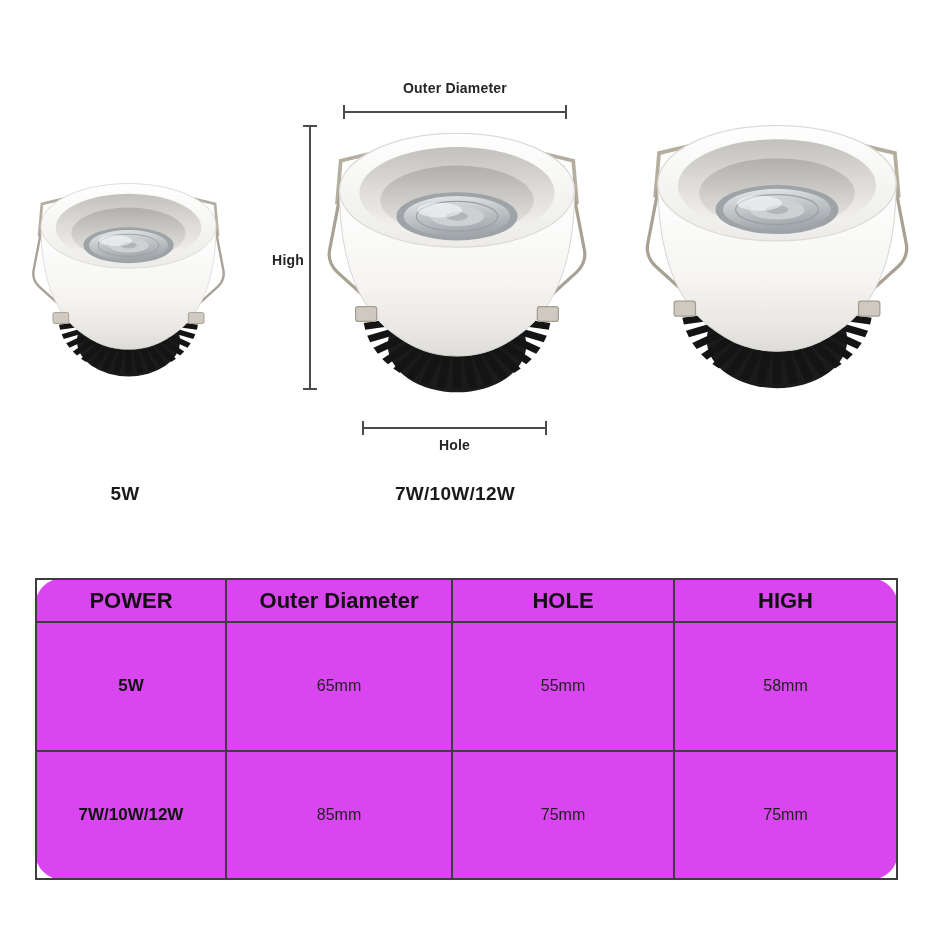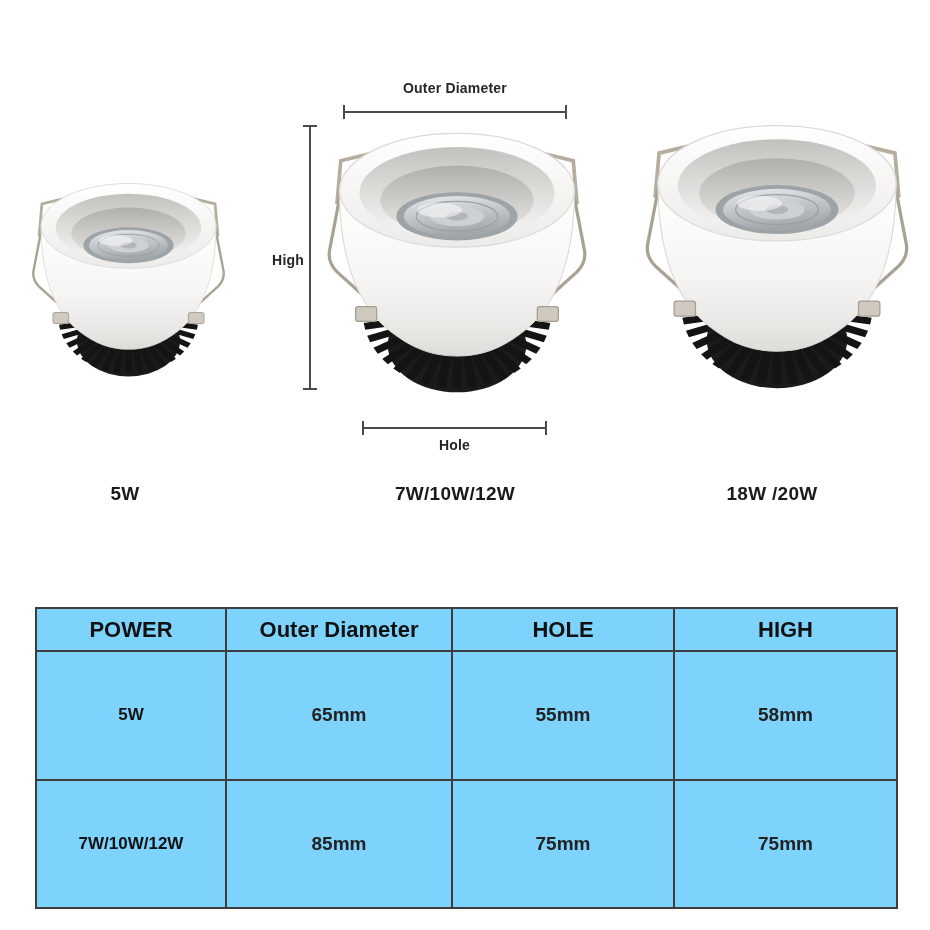--- a/index.html
+++ b/index.html
@@ -33,32 +33,32 @@
   .dim-v::after{bottom:0}
 
   
   .watt-label{
     position:absolute;font-weight:bold;font-size:19px;color:#1a1a1a;
     text-align:center;letter-spacing:.3px;
   }
 
   
   table.spec{
-    position:absolute;left:35px;top:607px;width:861px;height:302px;
-    border-collapse:collapse;table-layout:fixed;background:#7dd3fc;
+    position:absolute;left:35px;top:578px;width:861px;height:302px;
+    border-collapse:collapse;table-layout:fixed;background:#d946ef;border-radius:28px;
   }
   table.spec th,table.spec td{
     border:2px solid #3d3d3d;text-align:center;vertical-align:middle;
     padding:0;
   }
   table.spec thead tr{height:43px;}
   table.spec tbody tr{height:86px;}
   table.spec th{font-size:22px;font-weight:bold;color:#111;}
   td.power-cell{font-size:17px;font-weight:bold;color:#111;}
-  td.value-cell{font-size:19px;font-weight:bold;color:#222;}
+  td.value-cell{font-size:16px;font-weight:normal;color:#222;}
 </style>
 </head>
 <body>
 
 <div class="stage">
 
   <svg width="0" height="0" style="position:absolute" aria-hidden="true">
     <defs>
       <linearGradient id="bodyG" x1="0" y1="0" x2="0" y2="1">
         <stop offset="0" stop-color="#ffffff"></stop>
@@ -163,21 +163,20 @@
   <div class="dim-h" style="left:343px;top:111px;width:224px;"></div>
 
   <div class="dim-v" style="left:309px;top:125px;height:265px;"></div>
   <div class="dim-label" style="left:258px;top:252px;width:46px;text-align:right;">High</div>
 
   <div class="dim-h" style="left:362px;top:427px;width:185px;"></div>
   <div class="dim-label" style="left:362px;top:437px;width:185px;">Hole</div>
 
   <div class="watt-label" style="left:45px;top:483px;width:160px;">5W</div>
   <div class="watt-label" style="left:345px;top:483px;width:220px;">7W/10W/12W</div>
-  <div class="watt-label" style="left:662px;top:483px;width:220px;">18W /20W</div>
 
   <table class="spec">
     <colgroup>
       <col style="width:190px">
         <col style="width:226px">
         <col style="width:222px">
         <col style="width:223px">
     </colgroup>
     <thead>
       <tr>

